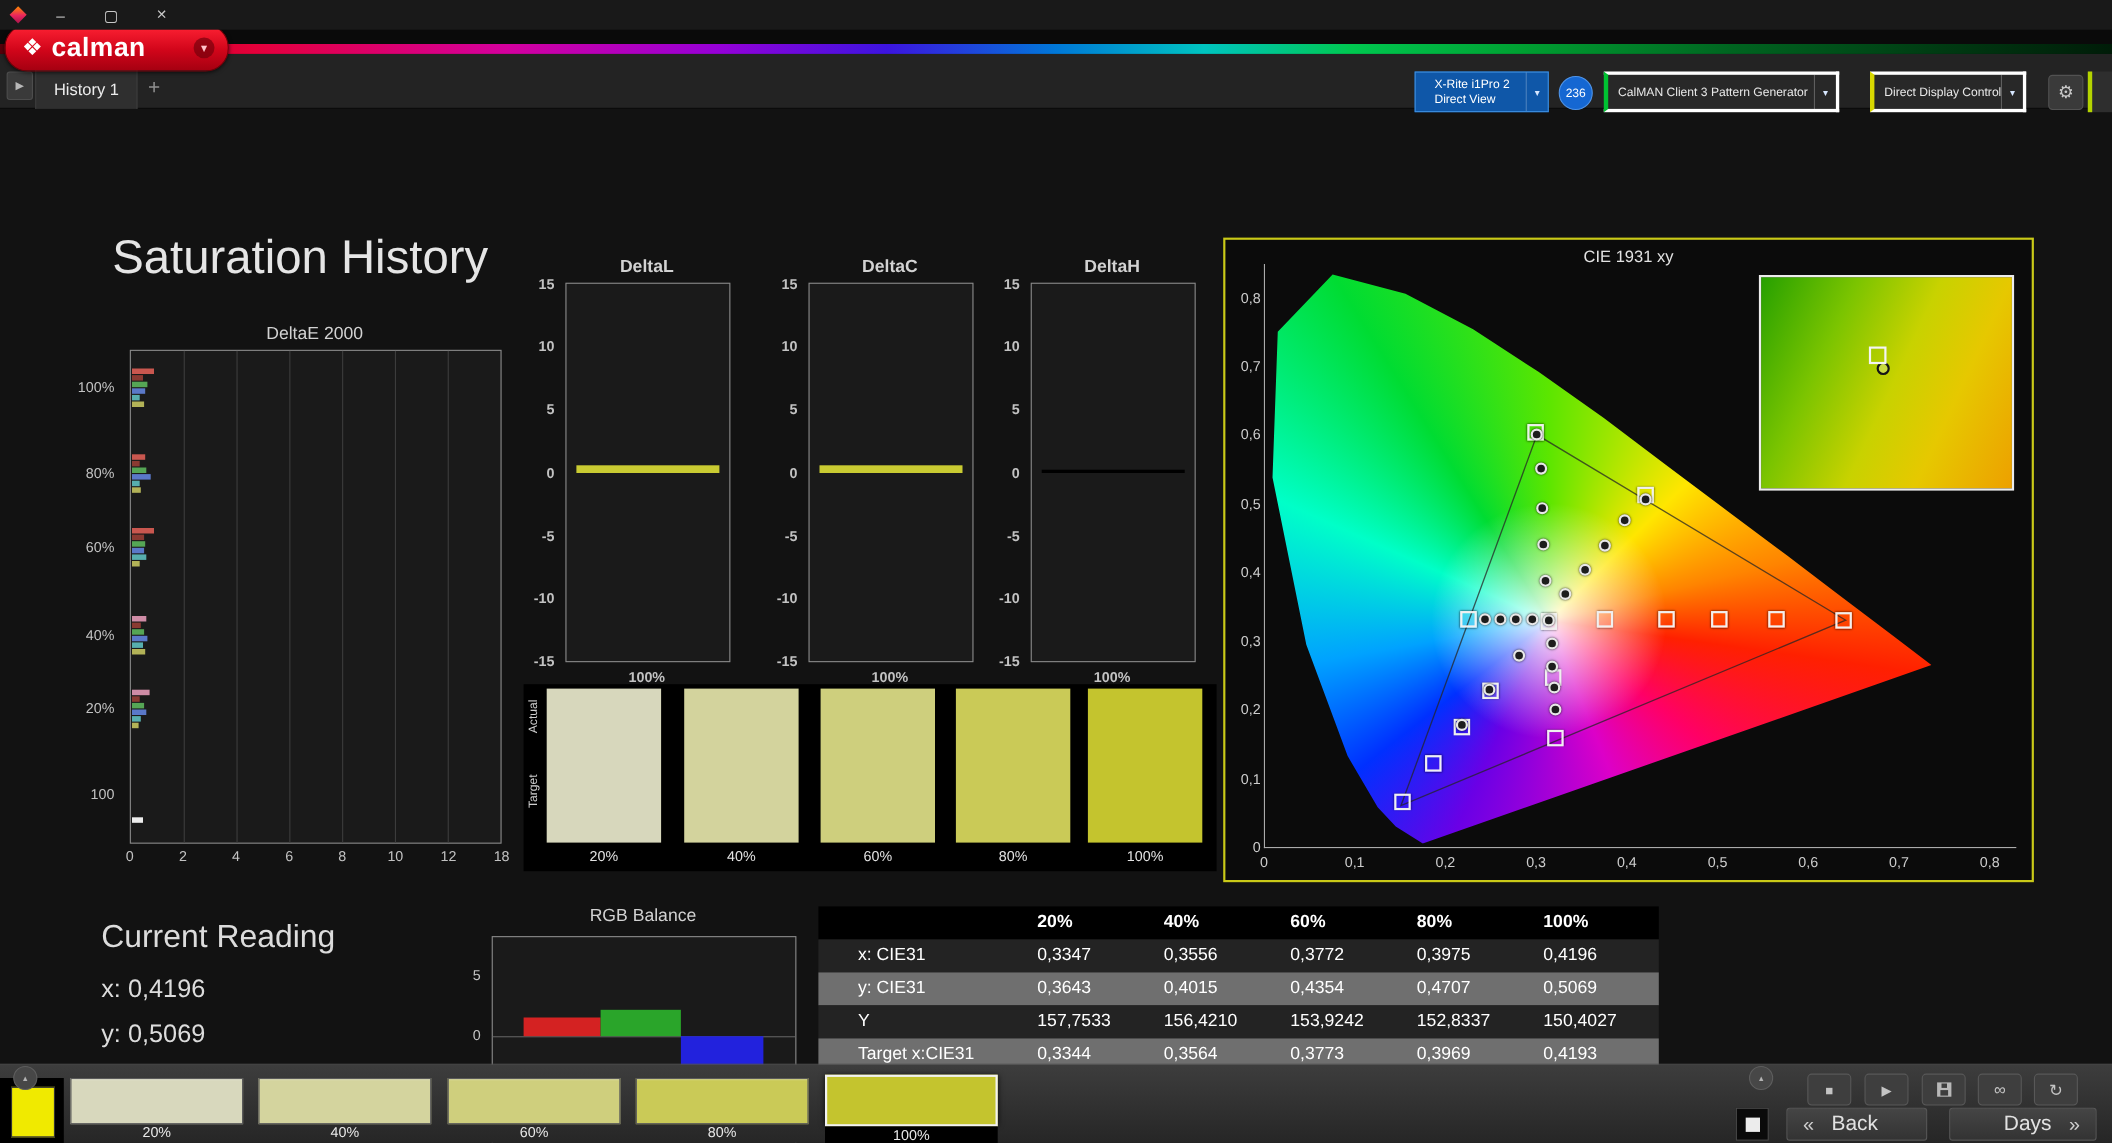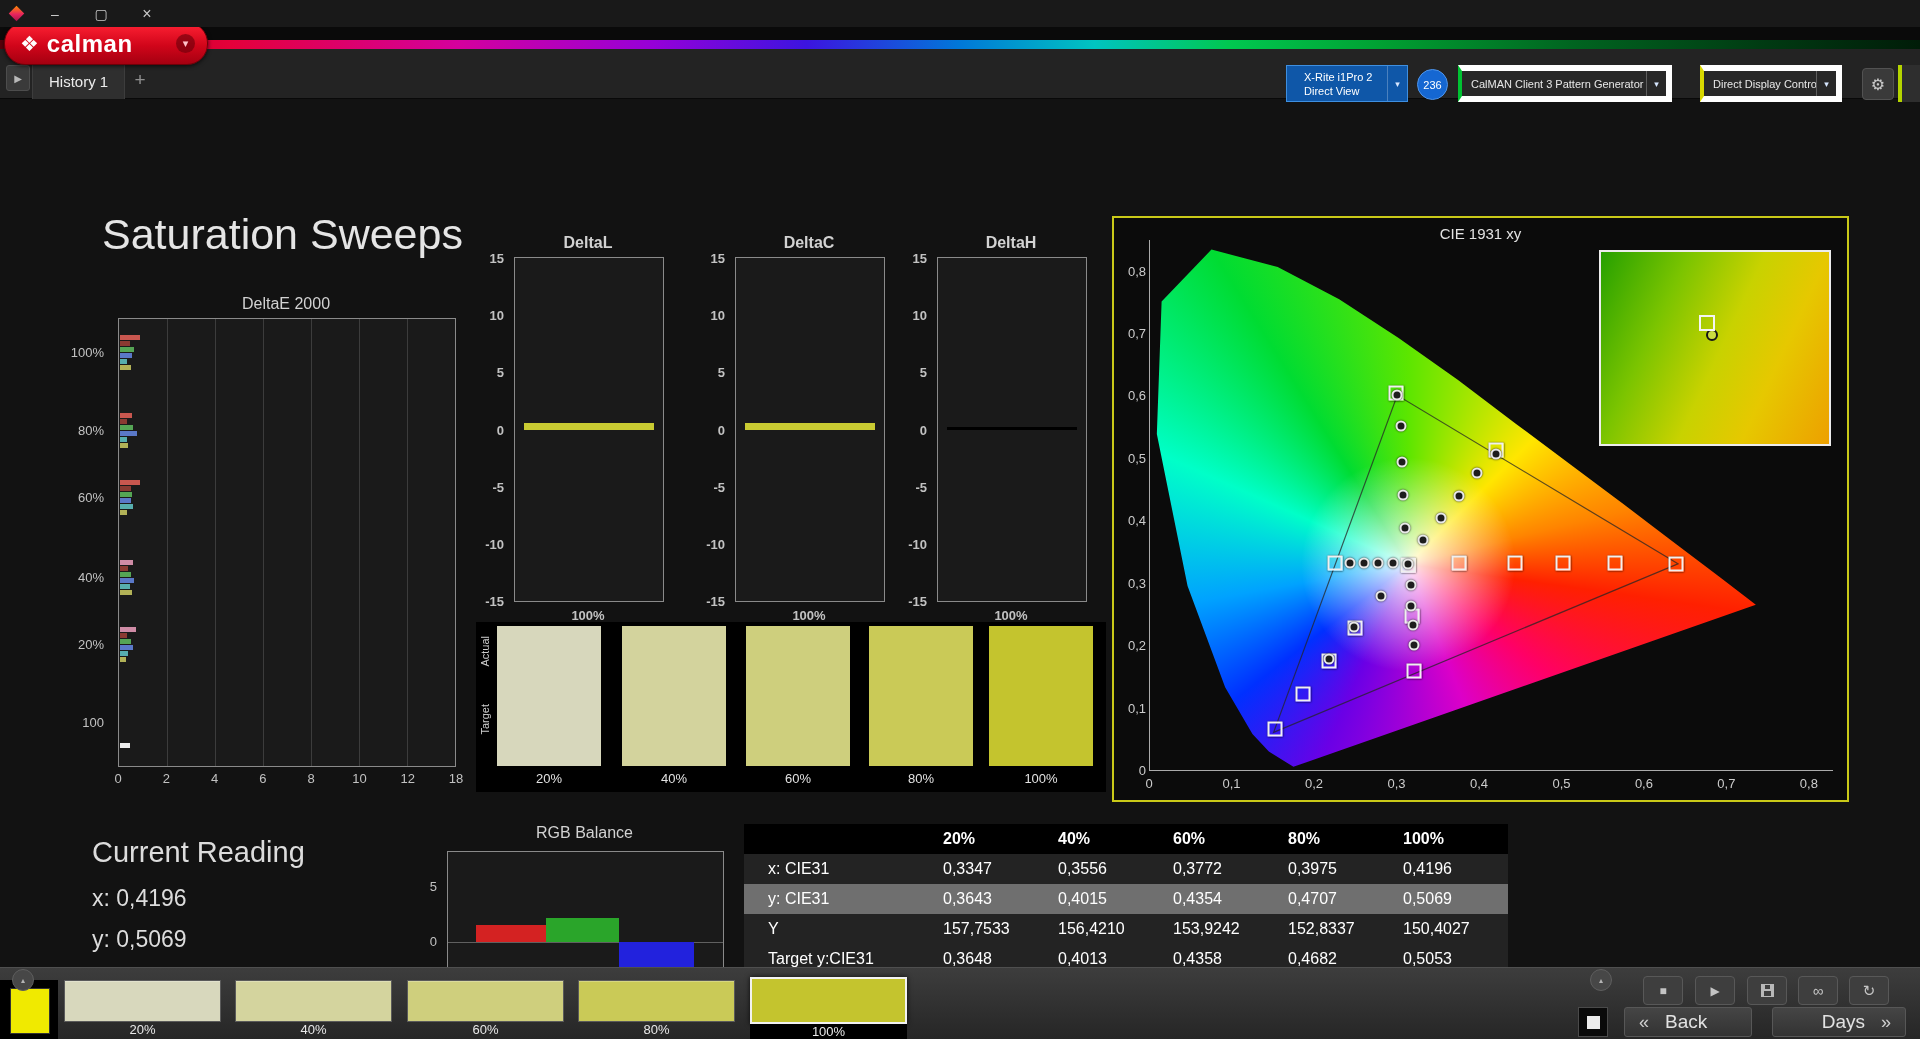--- a/index.html
+++ b/index.html
@@ -39,21 +39,21 @@
               border:1px solid #3d3d3d;border-bottom:none;color:#ececec;font-size:15px;
               display:flex;align-items:center;}
   #tab-add{position:absolute;left:128px;top:18px;width:24px;height:26px;color:#8f8f8f;font-size:19px;}
   .dev-box{position:absolute;top:16px;height:37px;display:flex;box-sizing:border-box;font-size:11px;}
   #meter-box{left:1286px;width:122px;background:#0f57a8;border:1px solid #3e8fe0;}
   #meter-box .txt{flex:1;padding:4px 0 0 7px;color:#fff;line-height:14px;margin-left:10px;}
   .drop-cell{width:19px;display:flex;align-items:center;justify-content:center;
              color:#d7e7ff;font-size:9px;border-left:1px solid rgba(255,255,255,.25);}
   #badge{position:absolute;left:1417px;top:20px;width:29px;height:29px;border-radius:50%;
          background:#1567d2;border:1px solid #4f94e8;color:#fff;font-size:11px;}
-  .gen-box{background:#282828;border:6px solid #ffffff;color:#e8e8e8;}
+  .gen-box{background:#282828;border:3px solid #ffffff;color:#e8e8e8;}
   .gen-box .txt{flex:1;display:flex;align-items:center;padding-left:9px;white-space:nowrap;overflow:hidden;}
   #pg-box{left:1458px;width:214px;border-left:4px solid #00c232;}
   #ddc-box{left:1700px;width:142px;border-left:4px solid #d8d800;}
   #gear-btn{position:absolute;left:1862px;top:19px;width:30px;height:30px;background:#3a3a3a;
             border:1px solid #525252;border-radius:4px;color:#c9c9c9;font-size:16px;}
   #sliver{position:absolute;left:1898px;top:16px;width:22px;height:37px;background:#2e2e2e;
           border-left:4px solid #b4d400;}
 
   
   #main{position:absolute;top:98px;left:0;right:0;bottom:72px;background:#121212;}
@@ -102,21 +102,21 @@
   .rgb-bar{position:absolute;}
   #rgb-zero{position:absolute;left:0;right:0;height:1px;background:#606060;}
 
   
   #datatable{position:absolute;left:744px;top:726px;width:764px;}
   .tr{display:flex;height:30px;line-height:30px;background:#232323;}
   .tr.alt{background:#6f6f6f;}
   .tr.thead{background:#000;font-weight:bold;}
   .tc{width:115px;padding-left:10px;box-sizing:border-box;color:#fff;font-size:16px;
       white-space:nowrap;overflow:hidden;}
-  .tlabel{width:189px;padding-left:24px;}
+  .tlabel{width:189px;padding-left:36px;}
 
   
   #ciepanel{position:absolute;left:1112px;top:118px;width:733px;height:582px;
             background:#0b0b0b;border:2px solid #c9c918;}
   #cie-title{position:absolute;top:7px;left:0;right:0;text-align:center;font-size:15px;color:#e2e2e2;}
   #cie-plot{position:absolute;left:35px;top:22px;width:683px;height:530px;
             border-left:1px solid #ababab;border-bottom:1px solid #ababab;}
   #cie-horseshoe{position:absolute;left:0;top:0;right:0;bottom:0;
     background:
       radial-gradient(circle at 37.8% 61.2%, rgba(255,255,255,.92), rgba(255,255,255,0) 20%),
@@ -208,21 +208,21 @@
   </div>
   <div id="ddc-box" class="dev-box gen-box">
     <div class="txt">Direct Display Control</div>
     <div class="drop-cell">▾</div>
   </div>
   <div id="gear-btn" class="ctr">⚙</div>
   <div id="sliver"></div>
 </div>
 
 <div id="main">
-  <div id="page-title">Saturation Sweeps</div>
+  <div id="page-title">Saturation History</div>
 
   <div id="deltae-title" class="chart-title">DeltaE 2000</div>
   <div id="deltae-ylabels">
       <div class="de-ylab" style="top: 7.5%;">100%</div>
       <div class="de-ylab" style="top: 25%;">80%</div>
       <div class="de-ylab" style="top: 40%;">60%</div>
       <div class="de-ylab" style="top: 58%;">40%</div>
       <div class="de-ylab" style="top: 73%;">20%</div>
       <div class="de-ylab" style="top: 90.4%;">100</div>
     </div>
@@ -398,20 +398,28 @@
         <div class="tc">0,4707</div>
         <div class="tc">0,5069</div>
       </div>
       <div class="tr">
         <div class="tc tlabel">Y</div>
         <div class="tc">157,7533</div>
         <div class="tc">156,4210</div>
         <div class="tc">153,9242</div>
         <div class="tc">152,8337</div>
         <div class="tc">150,4027</div>
+      </div>
+      <div class="tr alt">
+        <div class="tc tlabel">Target x:CIE31</div>
+        <div class="tc">0,3344</div>
+        <div class="tc">0,3564</div>
+        <div class="tc">0,3773</div>
+        <div class="tc">0,3969</div>
+        <div class="tc">0,4193</div>
       </div>
       <div class="tr">
         <div class="tc tlabel">Target y:CIE31</div>
         <div class="tc">0,3648</div>
         <div class="tc">0,4013</div>
         <div class="tc">0,4358</div>
         <div class="tc">0,4682</div>
         <div class="tc">0,5053</div>
       </div>
       <div class="tr alt">

